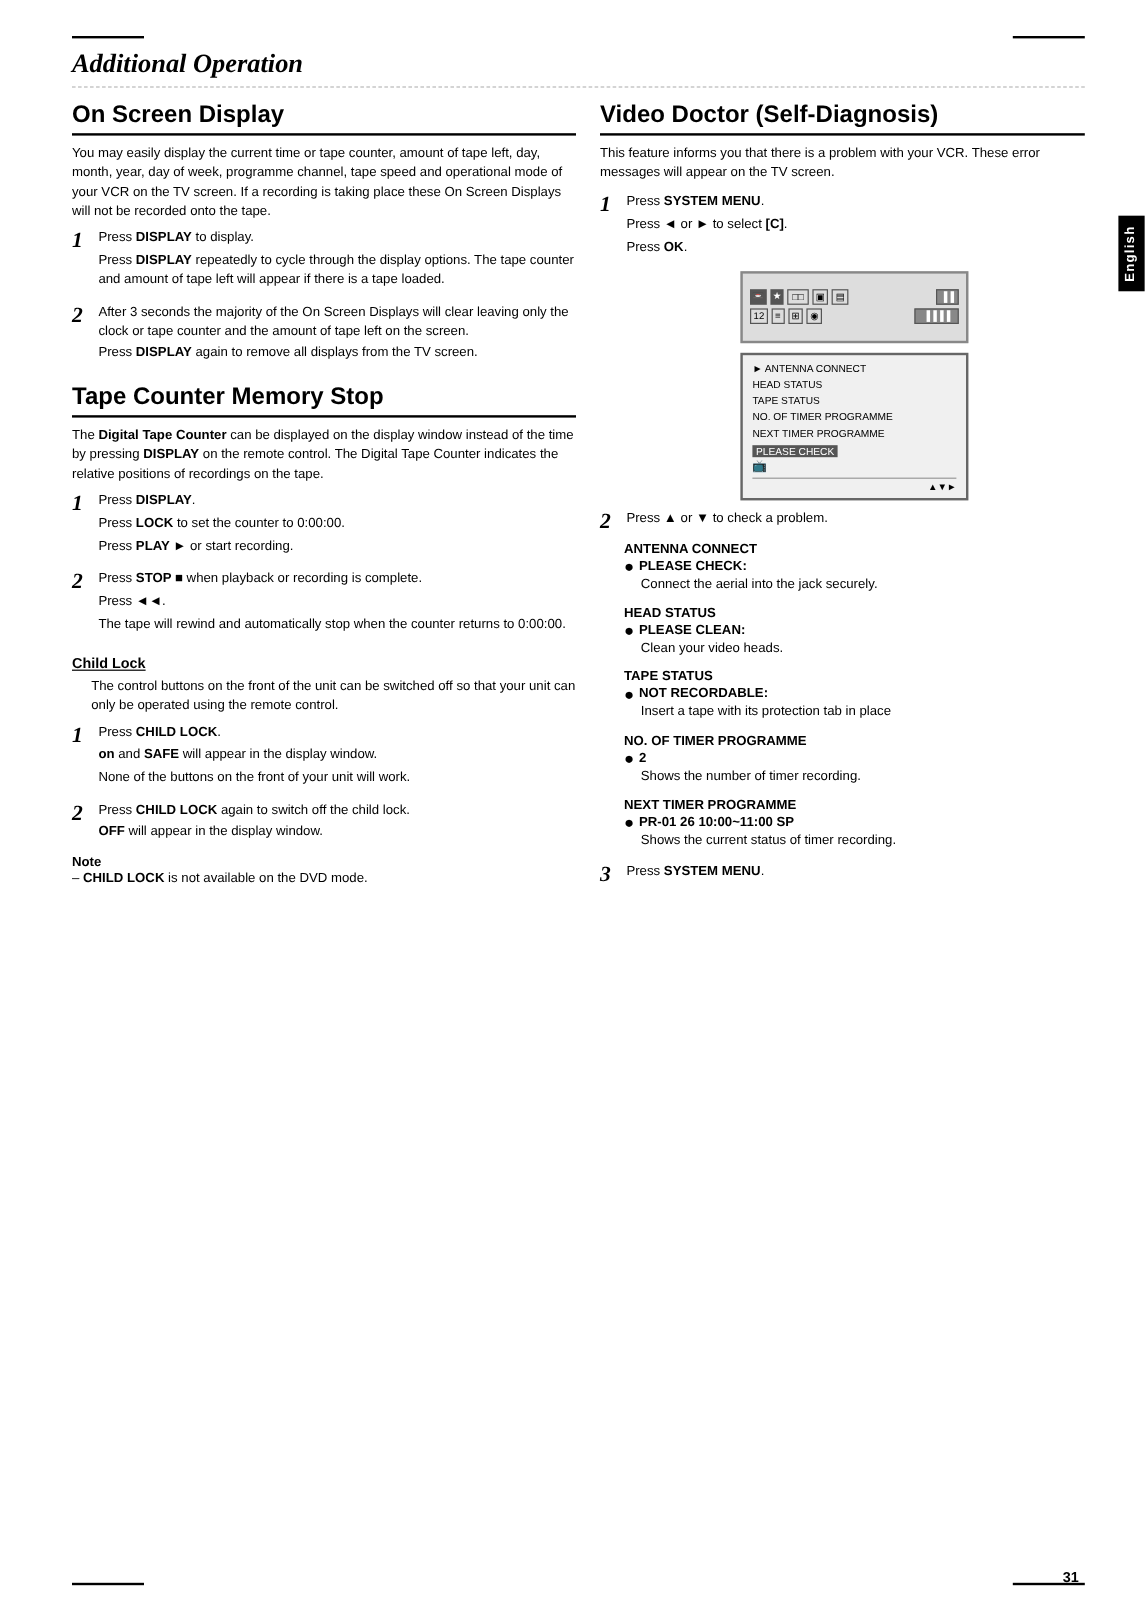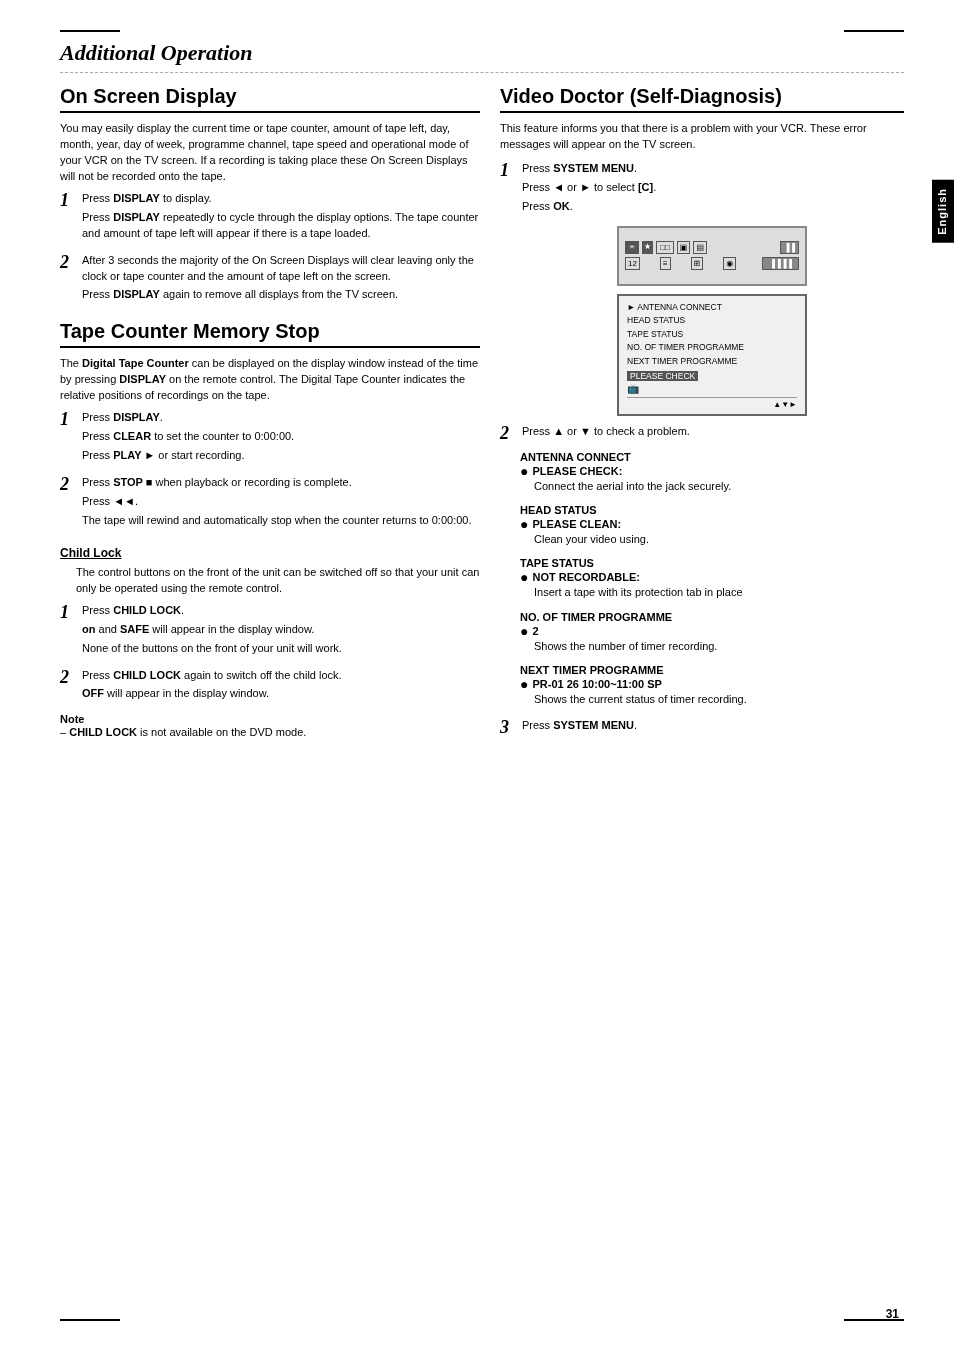--- a/index.html
+++ b/index.html
@@ -271,21 +271,21 @@
           <span>The </span><b>Digital Tape Counter</b><span> can be displayed on the display window instead of the time by pressing </span><b>DISPLAY</b><span> on the remote control. The Digital Tape Counter indicates the relative positions of recordings on the tape.</span>
         </p>
 
         <div class="step">
           <div class="step-num">1</div>
           <div class="step-content">
             <p>
               <span>Press </span><b>DISPLAY</b><span>.</span>
             </p>
             <p>
-              <span>Press </span><b>CLEAR</b><span> to set the counter to 0:00:00.</span>
+              <span>Press </span><b>LOCK</b><span> to set the counter to 0:00:00.</span>
             </p>
             <p>
               <span>Press </span><b>PLAY ►</b><span> or start recording.</span>
             </p>
           </div>
         </div>
 
         <div class="step">
           <div class="step-num">2</div>
           <div class="step-content">
@@ -365,21 +365,21 @@
           <div class="osd-box" style="width:190px; height:60px; border:2px solid #888; background:#ddd; display:flex; align-items:center; justify-content:center; margin-bottom:8px;">
             <div style="display:flex; flex-direction:column; width:100%; padding:4px 6px;">
               <div style="display:flex; gap:3px; margin-bottom:3px;">
                 <span style="font-size:8px; background:#555; color:#fff; padding:1px 2px;">📼</span>
                 <span style="font-size:8px; background:#555; color:#fff; padding:1px 2px;">★</span>
                 <span style="font-size:8px; border:1px solid #555; padding:1px 3px;">□□</span>
                 <span style="font-size:8px; border:1px solid #555; padding:1px 2px;">▣</span>
                 <span style="font-size:8px; border:1px solid #555; padding:1px 2px;">▤</span>
                 <span style="font-size:8px; border:1px solid #555; background:#888; color:#fff; padding:1px 3px; margin-left:auto;">▐▐</span>
               </div>
-              <div style="display:flex; gap:20px;text-align:right;">
+              <div style="display:flex; gap:3px;text-align:right;">
                 <span style="font-size:8px; border:1px solid #555; padding:1px 2px;">12</span>
                 <span style="font-size:8px; border:1px solid #555; padding:1px 2px;">≡</span>
                 <span style="font-size:8px; border:1px solid #555; padding:1px 2px;">⊞</span>
                 <span style="font-size:8px; border:1px solid #555; padding:1px 2px;">◉</span>
                 <span style="font-size:8px; background:#888; color:#fff; border:1px solid #555; padding:1px 6px; margin-left:auto;">▐▐▐▐</span>
               </div>
             </div>
           </div>
 
           <div class="menu-box">
@@ -413,21 +413,21 @@
           </div>
           <div class="bullet-desc">Connect the aerial into the jack securely.</div>
         </div>
 
         <div class="bullet-section" style="margin-left:20px;">
           <div class="bullet-title">HEAD STATUS</div>
           <div class="bullet-item">
             <span class="bullet-dot">●</span>
             <span><b>PLEASE CLEAN:</b></span>
           </div>
-          <div class="bullet-desc">Clean your video using.</div>
+          <div class="bullet-desc">Clean your video heads.</div>
         </div>
 
         <div class="bullet-section" style="margin-left:20px;">
           <div class="bullet-title">TAPE STATUS</div>
           <div class="bullet-item">
             <span class="bullet-dot">●</span>
             <span><b>NOT RECORDABLE:</b></span>
           </div>
           <div class="bullet-desc">Insert a tape with its protection tab in place</div>
         </div>

